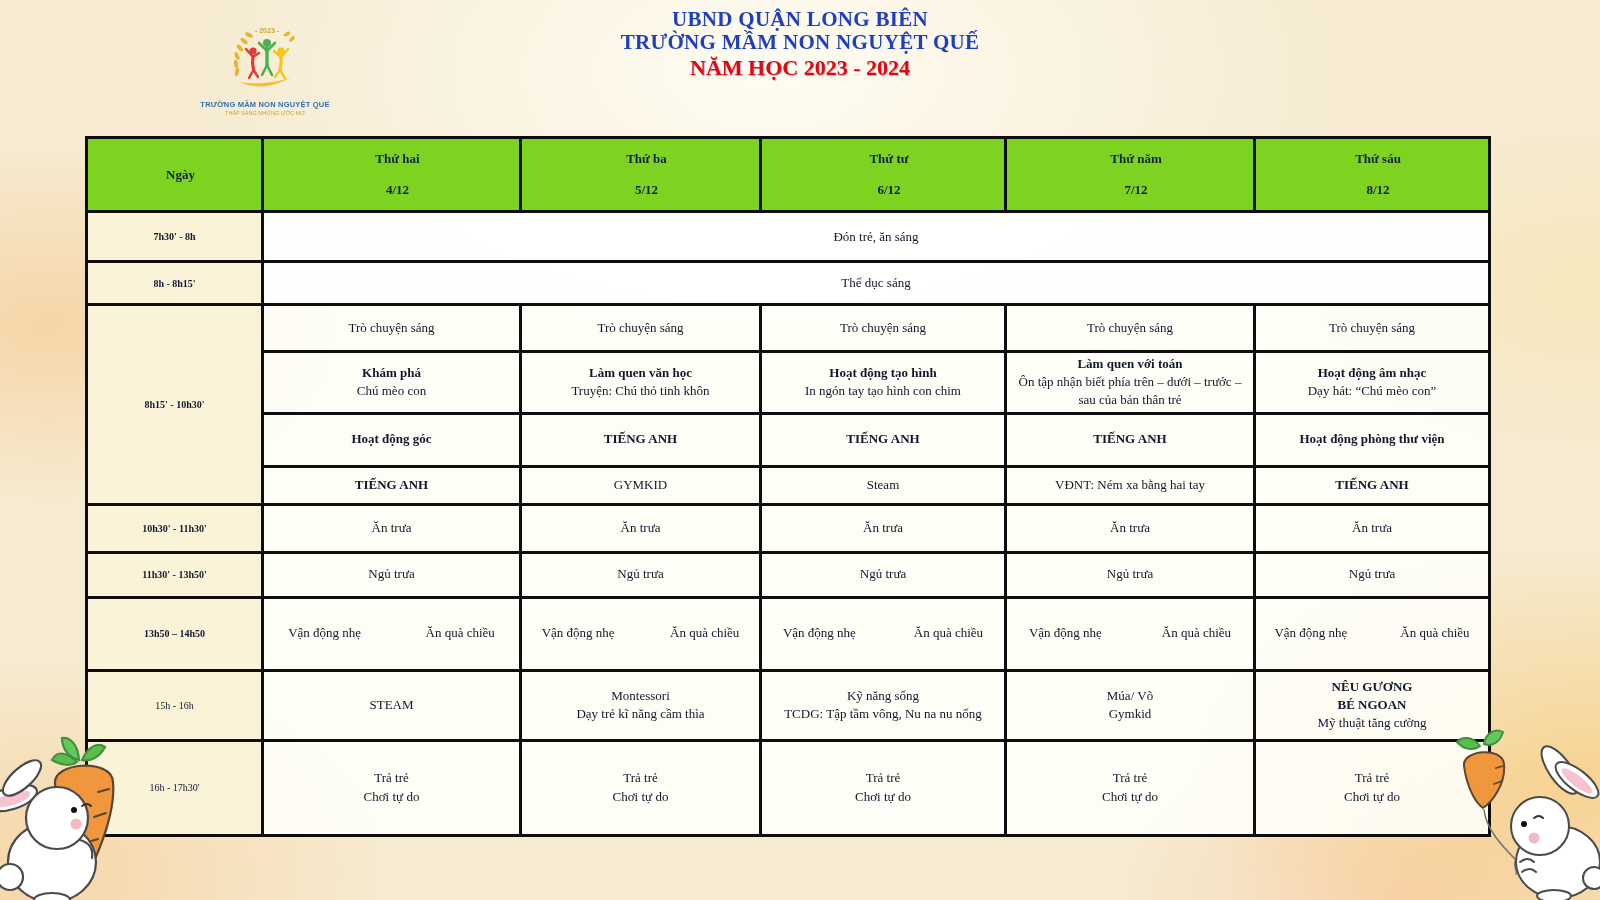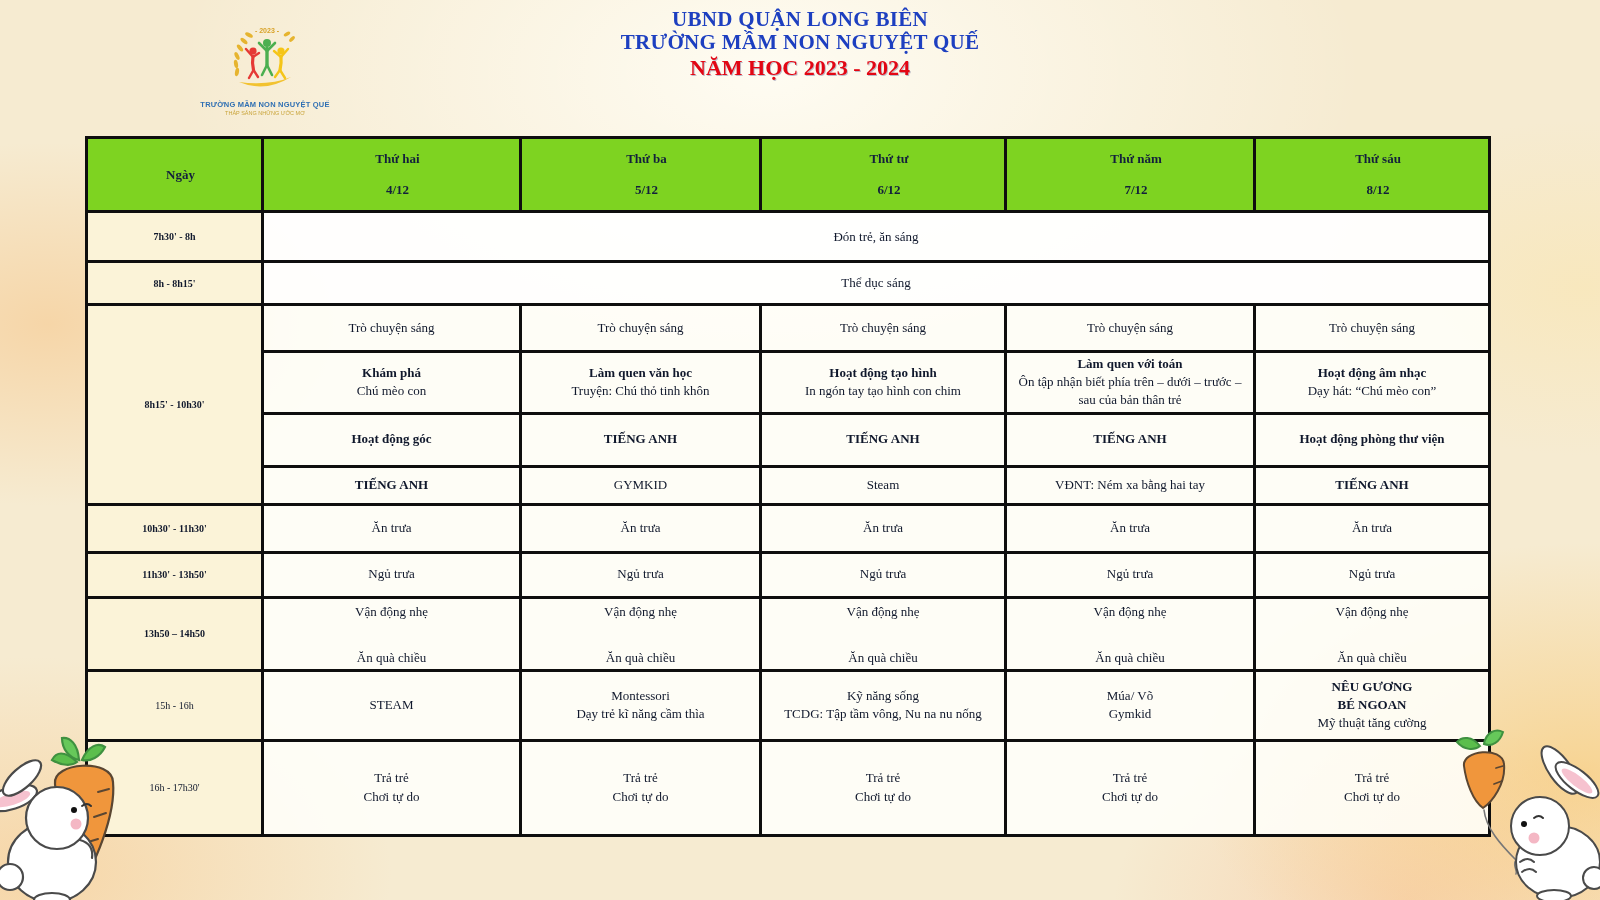--- a/index.html
+++ b/index.html
@@ -28,21 +28,21 @@
   table{position:absolute;left:85px;top:136px;border-collapse:collapse;table-layout:fixed;width:1403px;}
   th,td{border:3px solid #0e0e0e;padding:0;vertical-align:middle;text-align:center;
         color:#10182c;font-size:13px;overflow:hidden;}
   tr.head th{background:#7ed321;color:#13203c;font-weight:bold;padding-left:12px;}
   th.time{background:#fbf3d8;font-size:10px;font-weight:bold;}
   th.time.reg{font-weight:normal;}
   td{background:rgba(255,255,251,.88);}
   td.merged{background:rgba(255,255,255,.94);}
   .dayhead{display:flex;flex-direction:column;justify-content:space-around;align-items:center;height:62px;}
   .cell{line-height:1.4;padding:2px 6px;}
-  .cell.spread{display:flex;flex-direction:column;justify-content:space-around;align-items:center;padding:0 6px;gap:28px;}
+  .cell.spread{display:flex;flex-direction:row;justify-content:space-around;align-items:center;padding:0 6px;gap:28px;}
   .line{margin:0;}
   .line.b{font-weight:bold;}
   .deco{position:absolute;}
 </style>
 </head>
 <body>
 
 <div class="logo-wrap">
   <svg width="84" height="74" viewBox="0 0 84 74">
     <g fill="#e6b42f">

